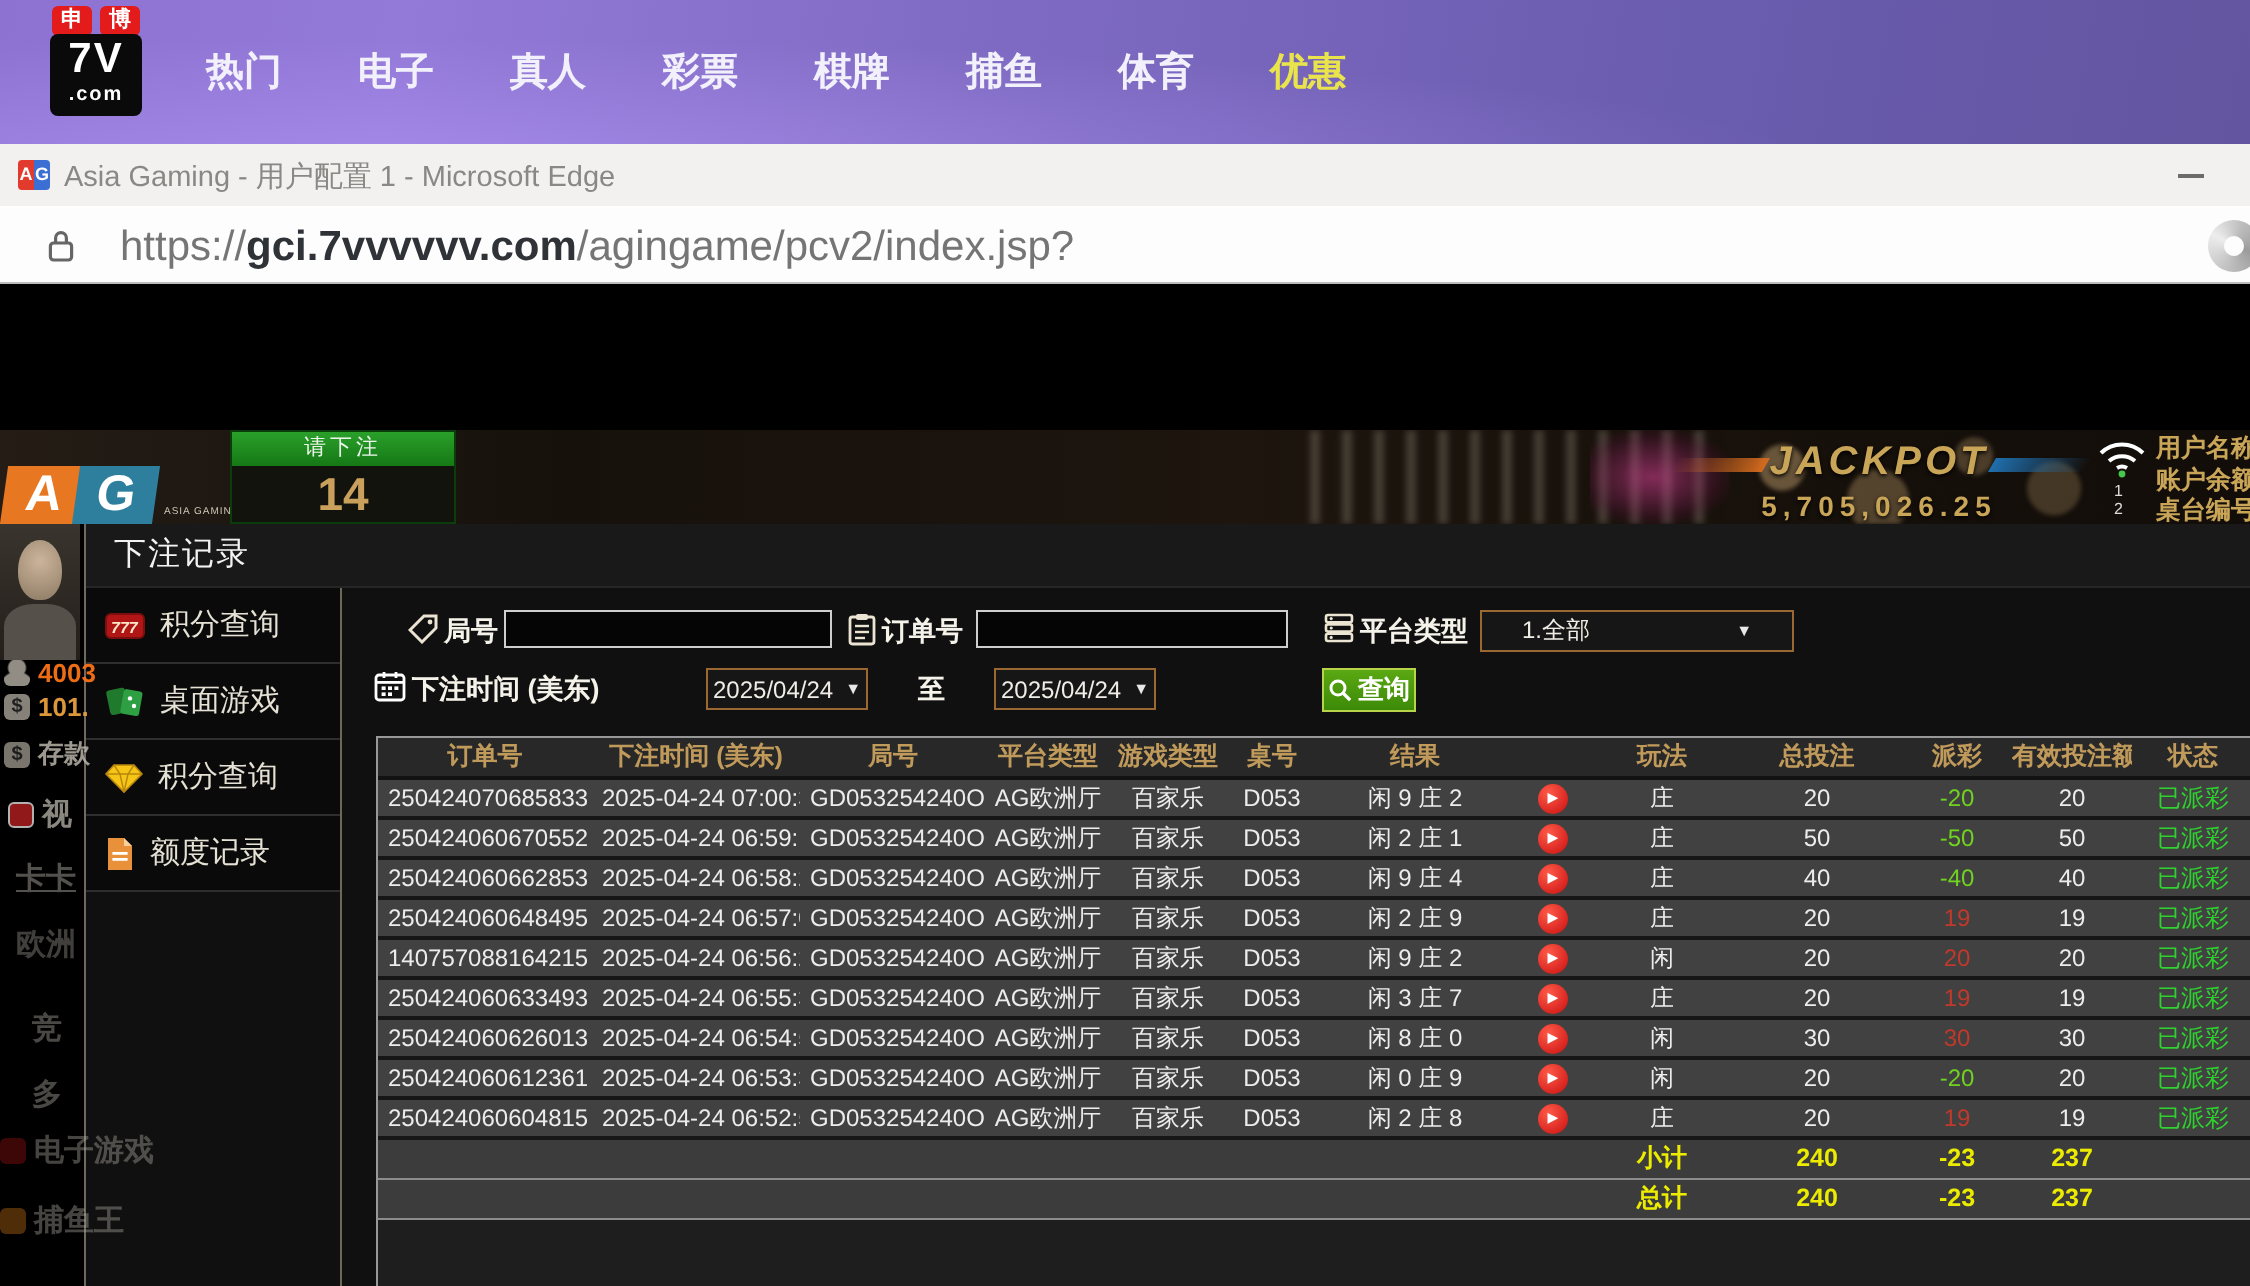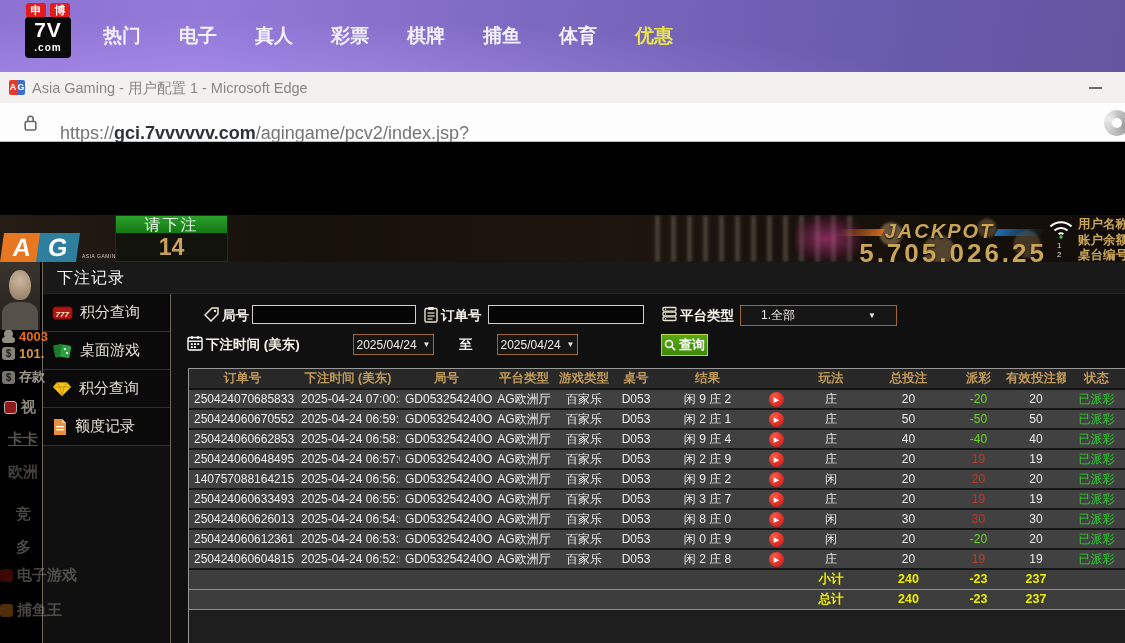--- a/index.html
+++ b/index.html
@@ -28,21 +28,21 @@
 .favicon i{flex:1;font-style:normal;font-size:9px;font-weight:bold;color:#fff;text-align:center;line-height:15px;}
 .fav-a{background:#e23b2e;}
 .fav-g{background:#3b6fd4;}
 .win-title{position:absolute;left:32px;top:7px;font-size:14.5px;color:#8a8884;white-space:nowrap;}
 .min-btn{position:absolute;left:1083px;top:6px;width:26px;height:20px;cursor:pointer;}
 .min-btn i{position:absolute;left:6px;top:9px;width:13px;height:2px;background:#6b6b6b;}
 
 
 .urlbar{position:absolute;left:0;top:103px;width:1125px;height:39px;background:#fdfdfd;border-bottom:1px solid #bdbdbd;}
 .lock{position:absolute;left:23px;top:11px;}
-.url-text{position:absolute;left:60px;top:20px;font-size:18px;color:#757575;white-space:nowrap;}
+.url-text{position:absolute;left:60px;top:9px;font-size:21px;color:#757575;white-space:nowrap;}
 .url-text .dom{color:#2f3337;font-weight:bold;}
 .swirl{position:absolute;left:1104px;top:7px;width:26px;height:26px;border-radius:50%;
  background:conic-gradient(from 210deg,#c7c7c7,#ededed 90deg,#bdbdbd 170deg,#9b9b9b 260deg,#c7c7c7);}
 .swirl::after{content:"";position:absolute;left:8px;top:8px;width:10px;height:10px;border-radius:50%;background:#fdfdfd;}
 
 
 .black-strip{position:absolute;left:0;top:142px;width:1125px;height:73px;background:#000;}
 
 
 .game-strip{position:absolute;left:0;top:215px;width:1125px;height:47px;overflow:hidden;
@@ -56,31 +56,31 @@
  radial-gradient(circle at 42% 75%,rgba(205,170,115,.34) 0 15px,transparent 16px),
  radial-gradient(circle at 66% 28%,rgba(205,170,115,.30) 0 9px,transparent 10px),
  radial-gradient(circle at 86% 62%,rgba(205,170,115,.26) 0 13px,transparent 14px);}
 .ag-logo{position:absolute;left:2px;top:18px;width:110px;height:29px;}
 .ag-a,.ag-g{position:absolute;top:0;width:40px;height:29px;color:#fff;font-size:25px;font-weight:900;
  text-align:center;line-height:29px;transform:skewX(-8deg);}
 .ag-a{left:0;background:#e87722;}
 .ag-g{left:36px;background:#2e7f9e;}
 .ag-sub{position:absolute;left:80px;top:20px;font-size:5px;color:#cfc6b8;letter-spacing:.5px;white-space:nowrap;}
 .timer{position:absolute;left:115px;top:0;width:113px;height:47px;background:#13130d;border:1px solid #0a3d0a;}
-.timer-head{height:17px;background:linear-gradient(#2aa02a,#157815);color:#eaf5ea;font-size:16px;
+.timer-head{height:17px;background:linear-gradient(#2aa02a,#157815);color:#eaf5ea;font-size:11px;
  text-align:center;line-height:17px;letter-spacing:2px;}
 .timer-num{color:#c9a15c;font-size:23px;font-weight:bold;text-align:center;line-height:29px;}
 .jackpot{position:absolute;left:832px;top:5px;width:215px;text-align:center;}
 .jp-label{display:inline-block;position:relative;color:#c9a557;font-size:20px;font-weight:900;
  font-style:italic;letter-spacing:2px;text-shadow:0 1px 2px #000;}
 .jp-label::before{content:"";position:absolute;left:-48px;top:9px;width:46px;height:7px;
  background:linear-gradient(90deg,transparent,#d2691e);transform:skewX(-30deg);}
 .jp-label::after{content:"";position:absolute;right:-50px;top:9px;width:48px;height:7px;
  background:linear-gradient(90deg,#1f6fae,transparent);transform:skewX(-30deg);}
-.jp-value{color:#c9a557;font-size:26px;font-weight:bold;letter-spacing:3px;line-height:20px;text-shadow:0 1px 2px #000;text-align:right;}
+.jp-value{color:#c9a557;font-size:14px;font-weight:bold;letter-spacing:3px;line-height:20px;text-shadow:0 1px 2px #000;}
 .wifi{position:absolute;left:1048px;top:3px;}
 .roadnums{position:absolute;left:1057px;top:26px;color:#ddd;font-size:8px;line-height:9px;text-align:center;}
 .user-panel{position:absolute;left:1078px;top:2px;color:#c9a557;font-size:12.5px;font-weight:bold;line-height:15.5px;white-space:nowrap;}
 
 
 .page-left{position:absolute;left:0;top:262px;width:120px;bottom:0;z-index:12;pointer-events:none;}
 .avatar{position:absolute;left:0;top:0;width:40px;height:68px;background:linear-gradient(#3a342e,#241f1b);overflow:hidden;}
 .avatar::before{content:"";position:absolute;left:9px;top:8px;width:22px;height:30px;border-radius:50% 50% 45% 45%;
  background:radial-gradient(circle at 50% 35%,#cbb49a,#8d7a64);}
 .avatar::after{content:"";position:absolute;left:2px;top:40px;width:36px;height:28px;border-radius:40% 40% 0 0;

